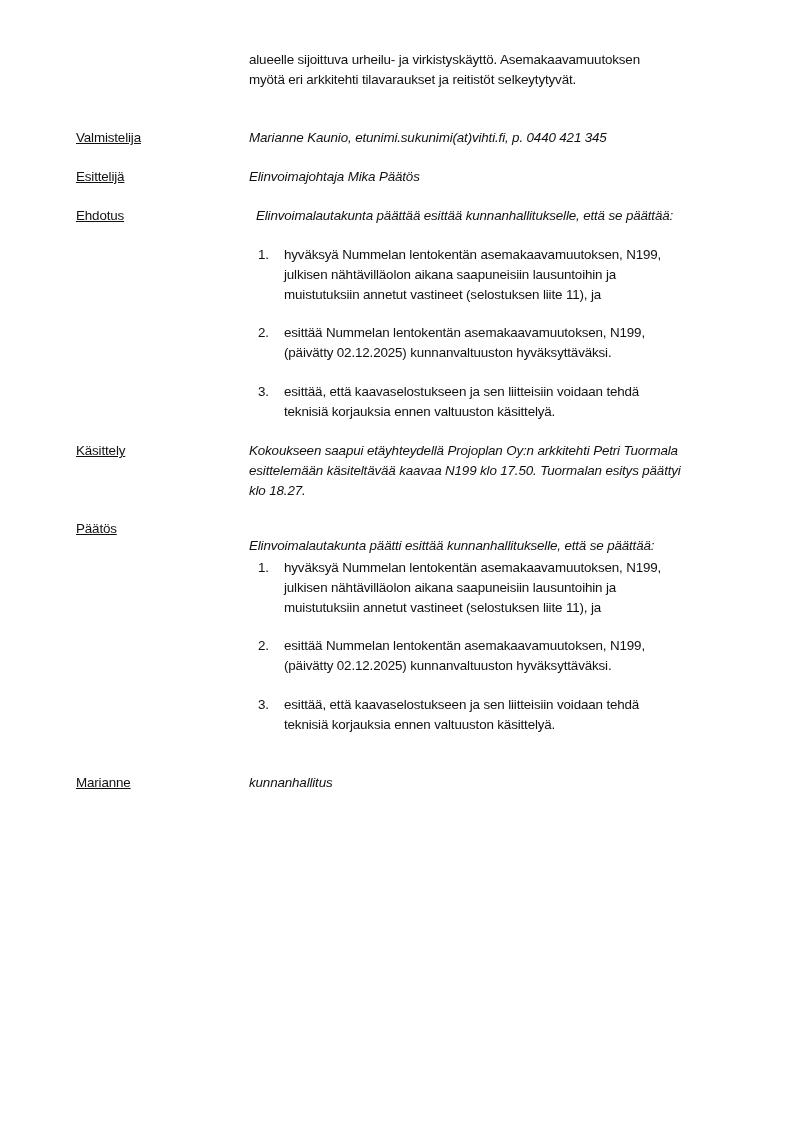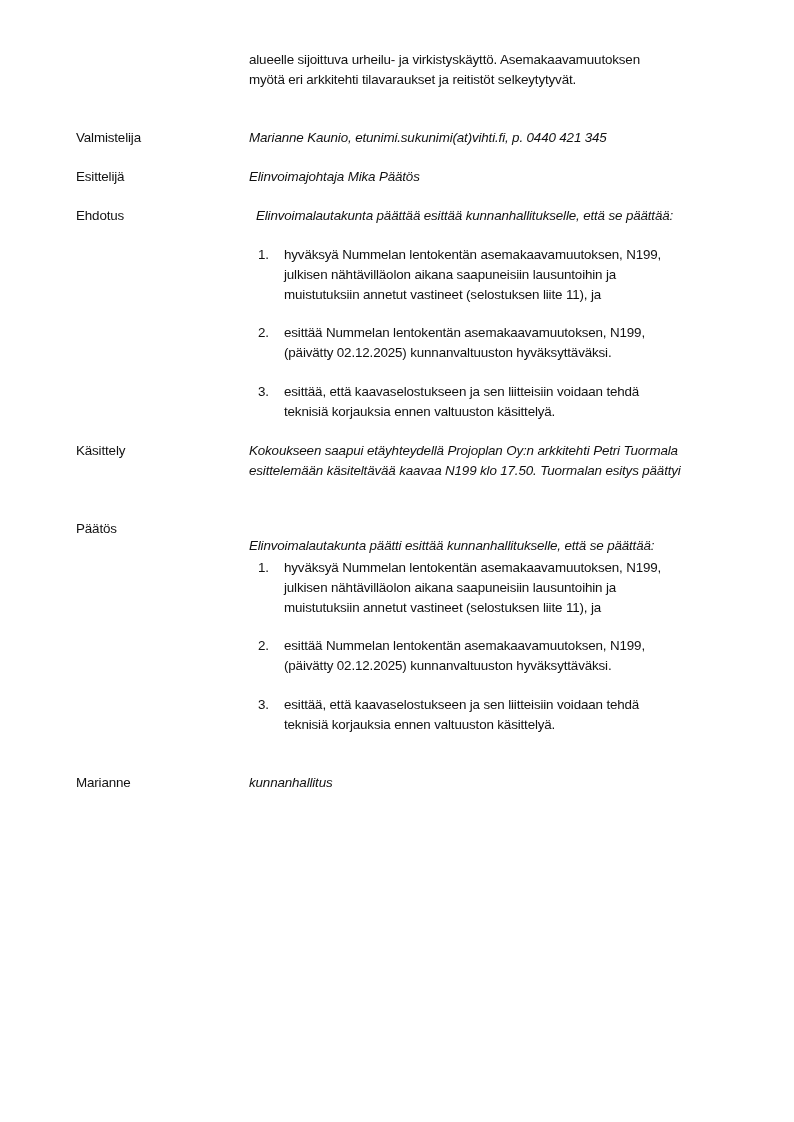--- a/index.html
+++ b/index.html
@@ -3,21 +3,21 @@
 <meta charset="utf-8">
 <style>
   html, body { margin: 0; padding: 0; background: #ffffff; }
   body {
     width: 794px; height: 1122px; position: relative; overflow: hidden;
     font-family: "Liberation Sans", sans-serif; font-size: 13.4px; color: #111111;
     letter-spacing: -0.15px;
   }
   .abs { position: absolute; }
   .intro { left: 249px; top: 50px; width: 470px; line-height: 20px; }
-  .label { left: 76px; line-height: 20px; }
+  .label { left: 76px; line-height: 20px; text-decoration: underline; }
   .value { left: 249px; width: 490px; line-height: 20px; font-style: italic; }
   .list-item { position: absolute; left: 258px; width: 460px; line-height: 20px; }
   .list-item .num { position: absolute; left: 0; top: 0; }
   .list-item .txt { position: absolute; left: 26px; top: 0; width: 440px; }
 </style>
 </head>
 <body>
 
 <div class="abs intro">
   <div>alueelle sijoittuva urheilu- ja virkistyskäyttö. Asemakaavamuutoksen</div>
@@ -53,20 +53,21 @@
   <div class="txt">
     <div>esittää, että kaavaselostukseen ja sen liitteisiin voidaan tehdä</div>
     <div>teknisiä korjauksia ennen valtuuston käsittelyä.</div>
   </div>
 </div>
 
 <div class="abs label" style="top:441px">Käsittely</div>
 <div class="abs value" style="top:441px">
   <div>Kokoukseen saapui etäyhteydellä Projoplan Oy:n arkkitehti Petri Tuormala</div>
   <div>esittelemään käsiteltävää kaavaa N199 klo 17.50. Tuormalan esitys päättyi</div>
+  <div>klo 18.27.</div>
 </div>
 
 <div class="abs label" style="top:519px">Päätös</div>
 <div class="abs value" style="top:536px">Elinvoimalautakunta päätti esittää kunnanhallitukselle, että se päättää:</div>
 
 <div class="list-item" style="top:558px">
   <span class="num">1.</span>
   <div class="txt">
     <div>hyväksyä Nummelan lentokentän asemakaavamuutoksen, N199,</div>
     <div>julkisen nähtävilläolon aikana saapuneisiin lausuntoihin ja</div>

